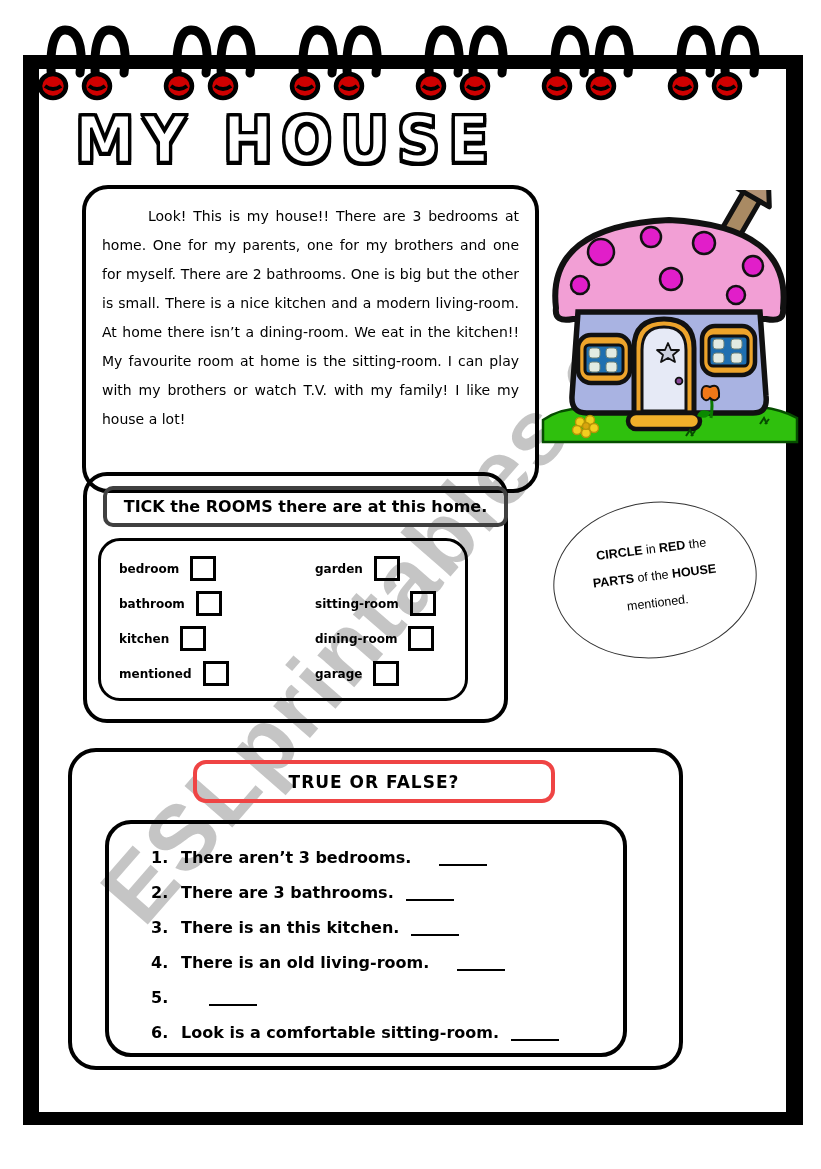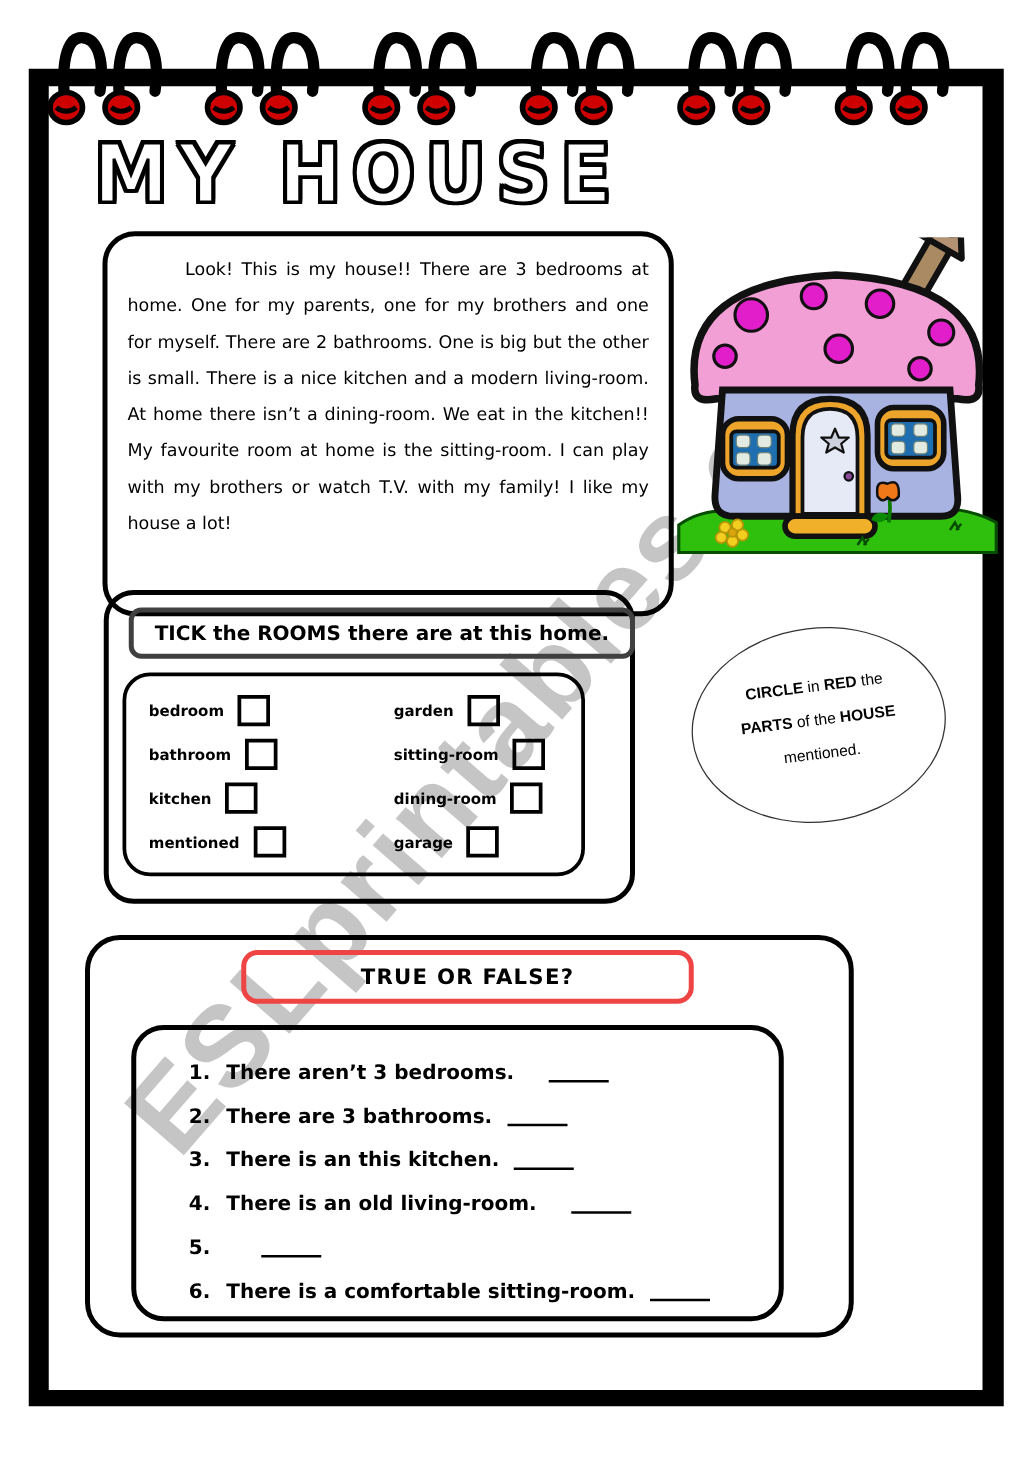--- a/index.html
+++ b/index.html
@@ -272,18 +272,18 @@
       <span class="tf-num">4.</span>
       <span class="tf-text">There is an old living-room.</span>
       <span class="tf-blank"></span>
     </div>
     <div class="tf-row">
       <span class="tf-num">5.</span>
       <span class="tf-blank"></span>
     </div>
     <div class="tf-row">
       <span class="tf-num">6.</span>
-      <span class="tf-text">There is a comfortable sitting-room.</span>
+      <span class="tf-text">Look is a comfortable sitting-room.</span>
       <span class="tf-blank"></span>
     </div>
   </div>
 
 </div>
 
 </body></html>

